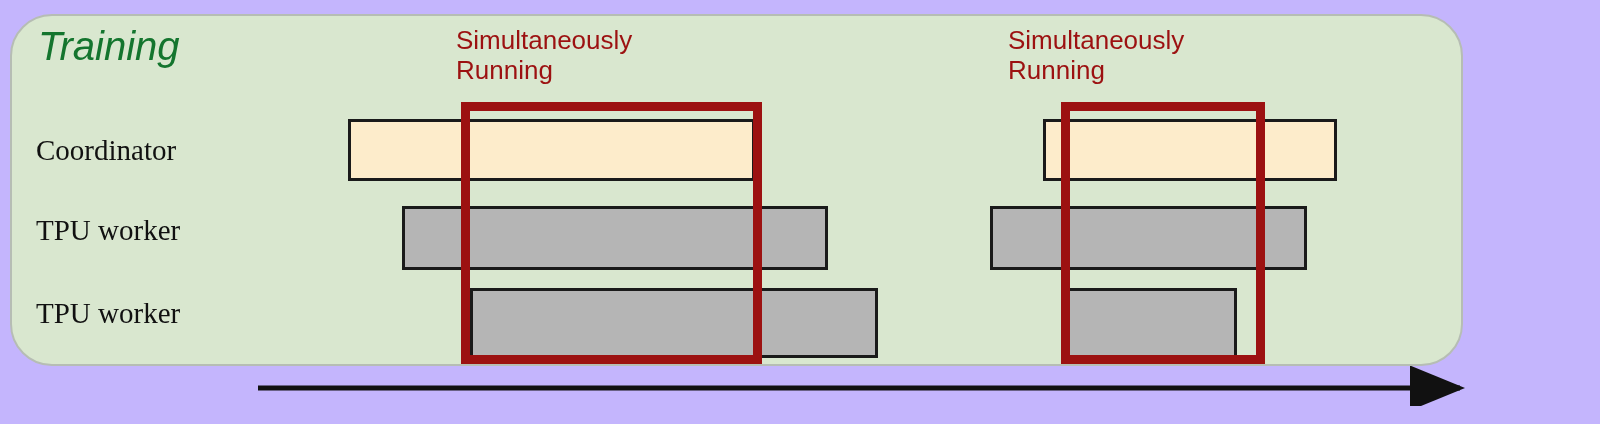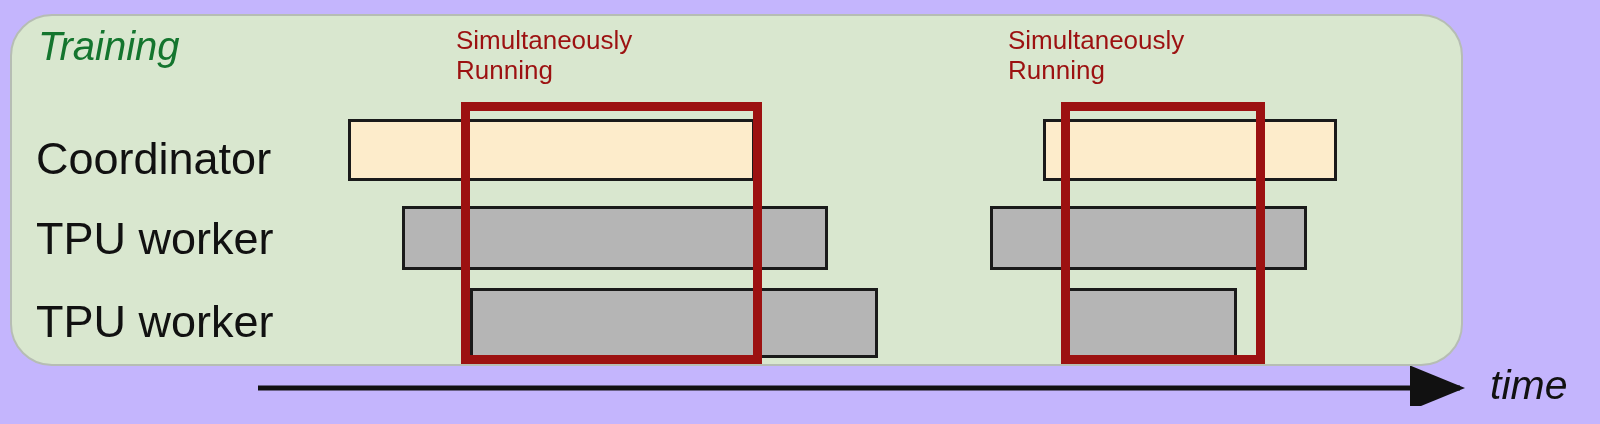--- a/index.html
+++ b/index.html
@@ -42,23 +42,23 @@
     color: #14752e;
     font-family: "Liberation Sans", sans-serif;
     line-height: 1;
     white-space: nowrap;
   }
 
   
   .row-label {
     position: absolute;
     left: 36px;
-    font-size: 45px;
+    font-size: 29px;
     color: #111111;
-    font-family: Liberation Sans, sans-serif;
+    font-family: Liberation Serif, serif;
     line-height: 1;
     white-space: nowrap;
   }
 
   
   .bar {
     position: absolute;
     box-sizing: border-box;
     border: 3px solid #1a1a1a;
   }
@@ -137,15 +137,14 @@
 
   <svg class="time-axis" style="left:250px; top:360px;" width="1240" height="46" viewBox="0 0 1240 46">
     <defs>
       <marker id="arrowhead" markerWidth="11" markerHeight="9" refX="10" refY="4.5" orient="auto">
         <polygon points="0 0, 11 4.5, 0 9" fill="#111111"></polygon>
       </marker>
     </defs>
     <line x1="8" y1="28" x2="1210" y2="28" stroke="#111111" stroke-width="5" marker-end="url(#arrowhead)"></line>
   </svg>
 
-  <div class="axis-label" style="left:1490px; top:365px;">time</div>
 
 </div>
 
 </body></html>

